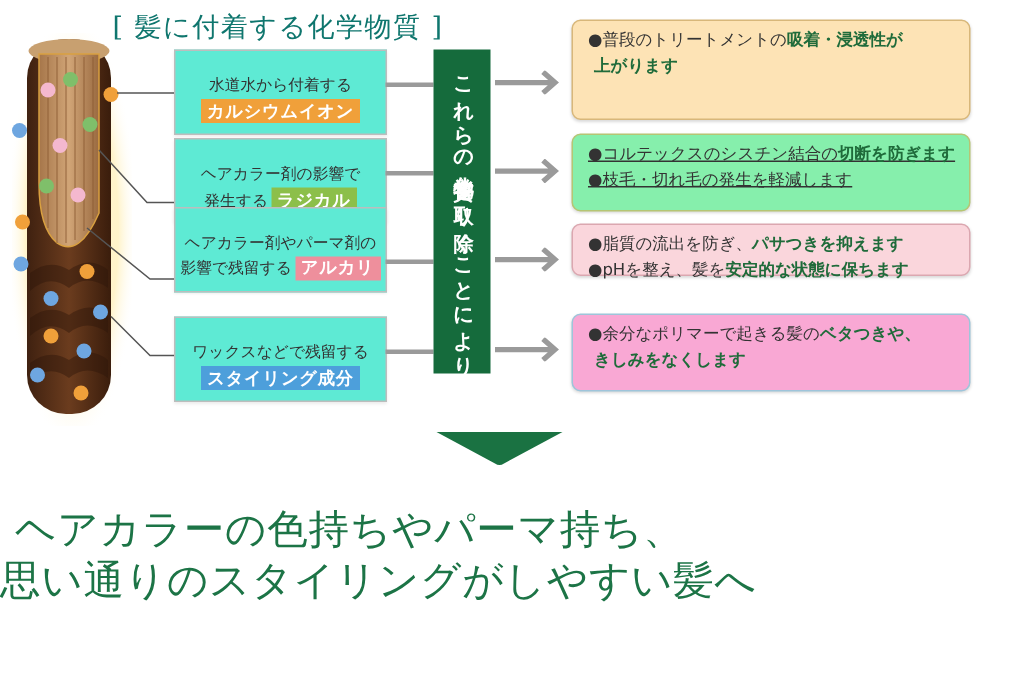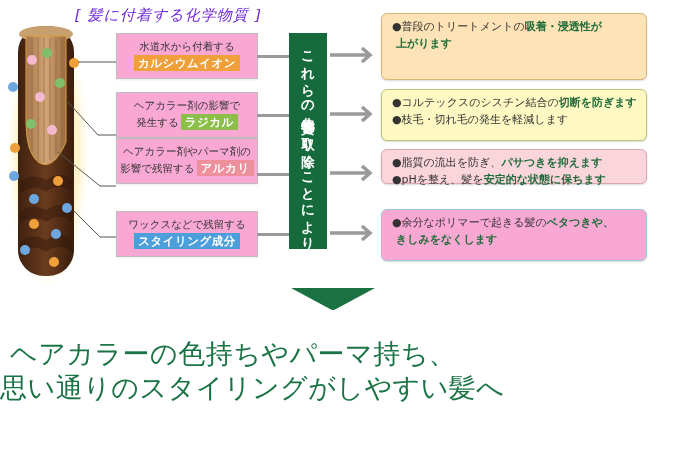--- a/index.html
+++ b/index.html
@@ -2,31 +2,30 @@
 <html><head>
 <meta charset="utf-8">
 <style>
   html, body { margin: 0; padding: 0; }
   body {
     width: 674px; height: 456px; background: #ffffff; position: relative; overflow: hidden;
     font-family: "DejaVu Sans", "Liberation Sans", sans-serif;
   }
   .abs { position: absolute; }
   #section-title {
-    left: 75px; top: 6px; font-size: 15px; color: #6d28d9; letter-spacing: 1px;
+    left: 75px; top: 6px; font-size: 18px; color: #0f766e; letter-spacing: 1px;
     font-family: "DejaVu Serif", "Liberation Serif", serif;
-    font-style: italic;
   }
   
   #hair { left: 8px; top: 22px; width: 80px; height: 262px; }
   
   .src-box {
     position: absolute; left: 116px; width: 140px; height: 40px;
-    background: #f9a8d4; border: 1px solid #bdbdbd; box-shadow: 0 1px 2px rgba(0,0,0,0.08);
-    text-align: center; font-size: 10.5px; color: #333; line-height: 17px; padding-top: 4px;
+    background: #5eead4; border: 1px solid #bdbdbd; box-shadow: 0 1px 2px rgba(0,0,0,0.08);
+    text-align: center; font-size: 10.5px; color: #333; line-height: 17px; padding-top: 15px;
     box-sizing: content-box;
   }
   .src-box .tag {
     display: inline-block; color: #fff; font-weight: bold; font-size: 11.5px;
     padding: 0 4px; line-height: 16px; letter-spacing: 0.5px;
   }
   .src-box .tag.inline { margin-left: 2px; text-align: right; }
   
   .connector { position: absolute; height: 3px; background: #9a9a9a; }
   
@@ -159,21 +158,21 @@
   <path d="M0 8 L40 8 M32 1 L40 8 L32 15" stroke="#9a9a9a" stroke-width="3.5" fill="none"></path>
 </svg>
 <svg class="arrow" style="left:330px;top:225px" viewBox="0 0 44 16">
   <path d="M0 8 L40 8 M32 1 L40 8 L32 15" stroke="#9a9a9a" stroke-width="3.5" fill="none"></path>
 </svg>
 
 <div class="res-box" id="res-0" style="top: 13px; height: 67px; background: rgb(253, 227, 181); border-color: rgb(216, 183, 122);">
     <p><span>●普段のトリートメントの</span><span class="hl">吸着・浸透性が</span></p>
     <p style="padding-left: 4px;"><span class="hl">上がります</span></p>
   </div>
-<div class="res-box" id="res-1" style="top: 89px; height: 52px; background: #fef9c3; border-color: rgb(182, 197, 116);">
+<div class="res-box" id="res-1" style="top: 89px; height: 52px; background: #86efac; border-color: rgb(182, 197, 116); text-decoration: underline;">
     <p><span>●コルテックスのシスチン結合の</span><span class="hl">切断を防ぎます</span></p>
     <p><span>●枝毛・切れ毛の発生を軽減します</span></p>
   </div>
 <div class="res-box" id="res-2" style="top: 149px; height: 35px; background: rgb(250, 214, 220); border-color: rgb(219, 167, 176);">
     <p><span>●脂質の流出を防ぎ、</span><span class="hl">パサつきを抑えます</span></p>
     <p><span>●pHを整え、髪を</span><span class="hl">安定的な状態に保ちます</span></p>
   </div>
 <div class="res-box" id="res-3" style="top: 209px; height: 52px; background: #f9a8d4; border-color: rgb(158, 197, 218);">
     <p><span>●余分なポリマーで起きる髪の</span><span class="hl">ベタつきや、</span></p>
     <p style="padding-left: 4px;"><span class="hl">きしみをなくします</span></p>

